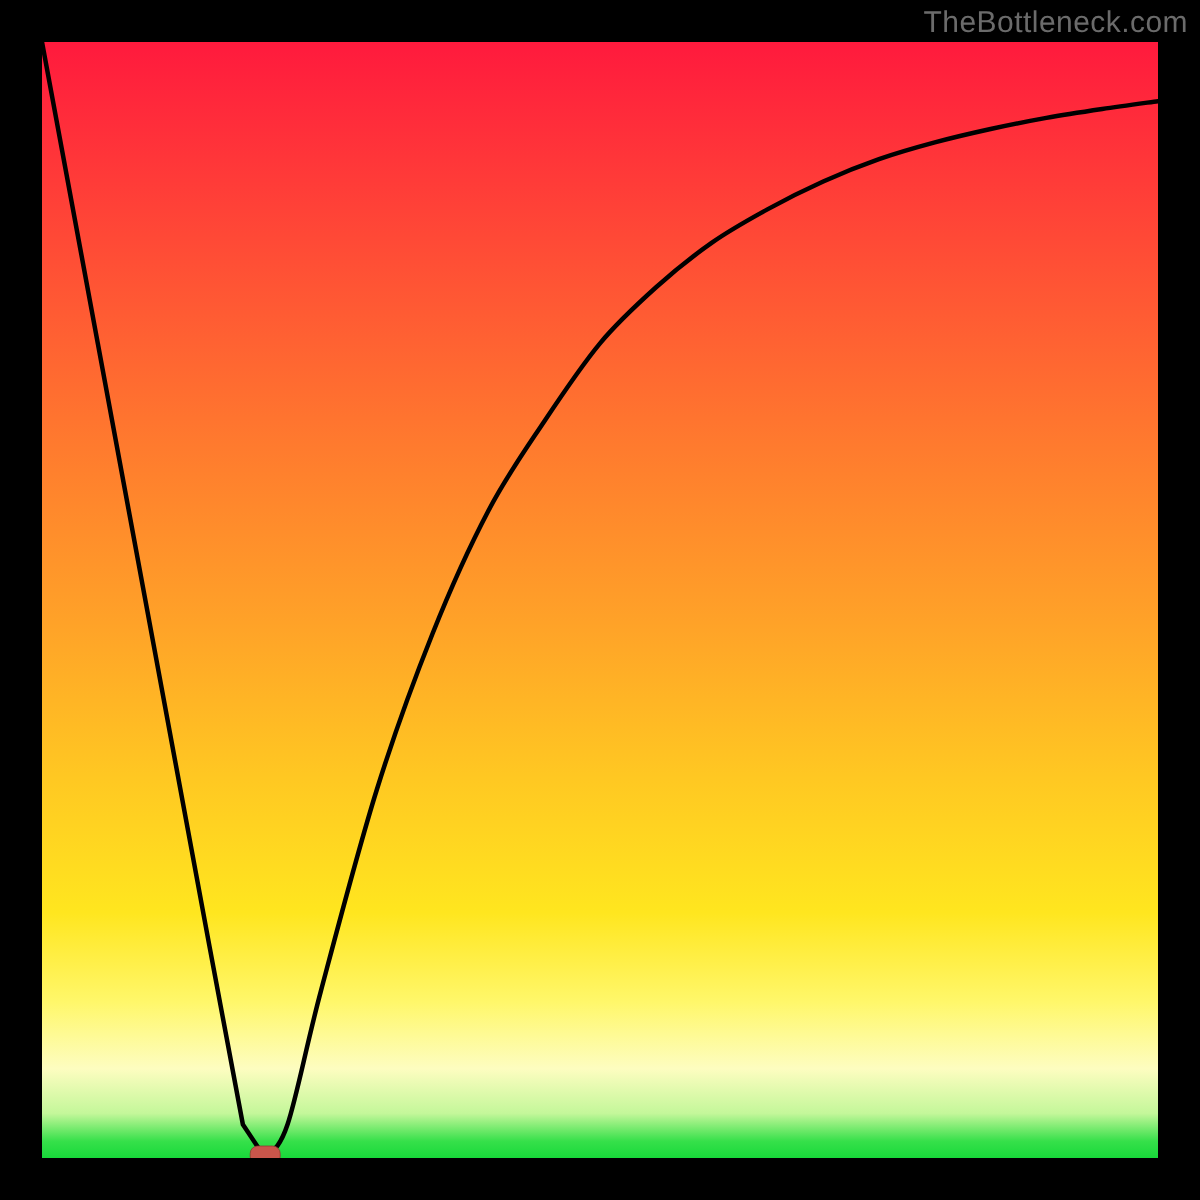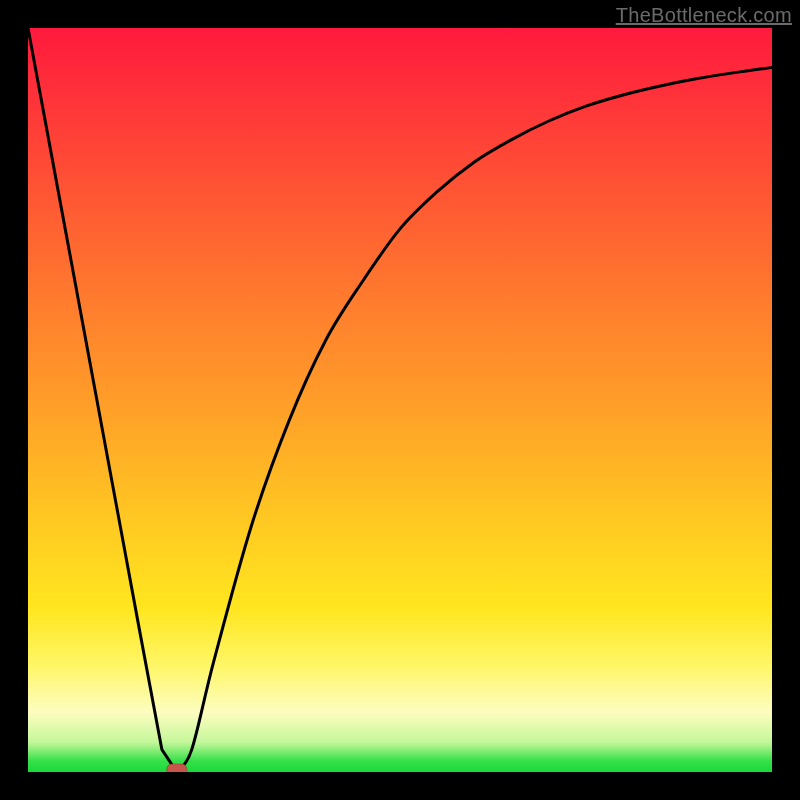--- a/index.html
+++ b/index.html
@@ -62,21 +62,20 @@
   }
   .watermark {
     position: absolute;
     top: 4px;
     right: 8px;
     color: #6b6b6b;
     font-size: 20px;
     font-weight: 500;
     letter-spacing: 0.3px;
     user-select: none;
-    text-decoration: underline;
   }
 </style>
 </head>
 <body>
 
 <div class="stage">
   <div class="frame"></div>
   <div class="plot-area"></div>
 
   <svg class="curve-svg" viewBox="0 0 744 744" preserveAspectRatio="none">

